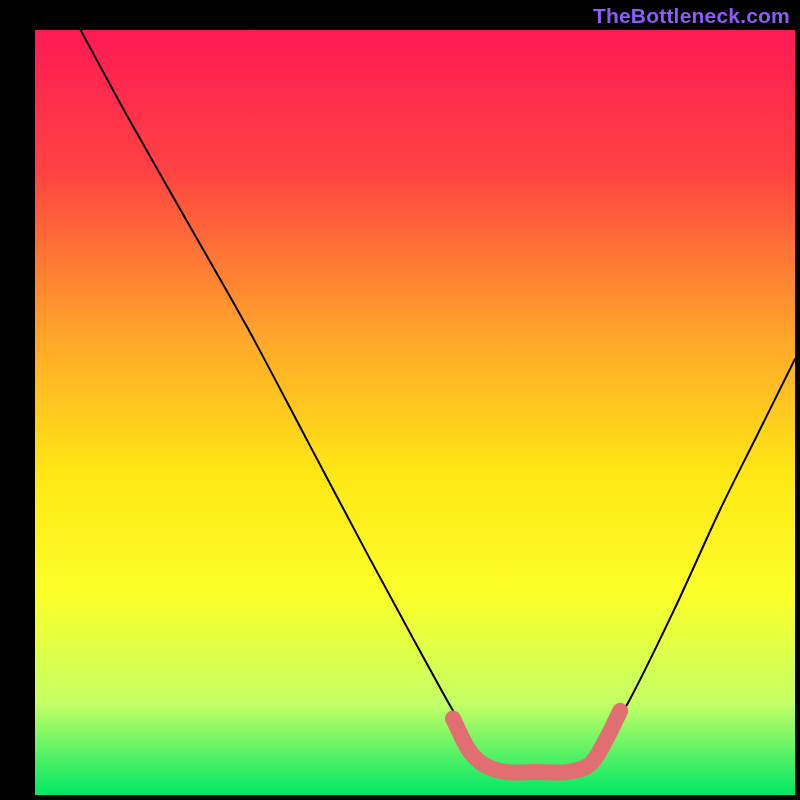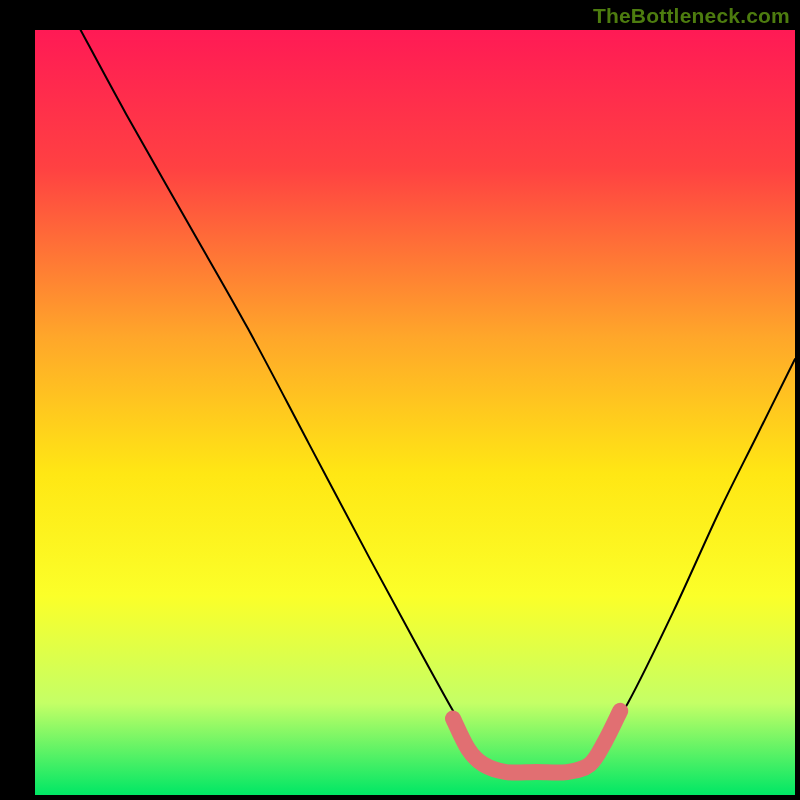--- a/index.html
+++ b/index.html
@@ -14,21 +14,21 @@
   .frame {
     position: relative;
     width: 800px;
     height: 800px;
     background: #000;
   }
   .watermark {
     position: absolute;
     top: 4px;
     right: 10px;
-    color: #4d7c0f;
+    color: #8b5cf6;
     font-size: 21px;
     font-weight: 600;
     letter-spacing: 0.2px;
     user-select: none;
   }
   svg {
     position: absolute;
     left: 0;
     top: 0;
   }

